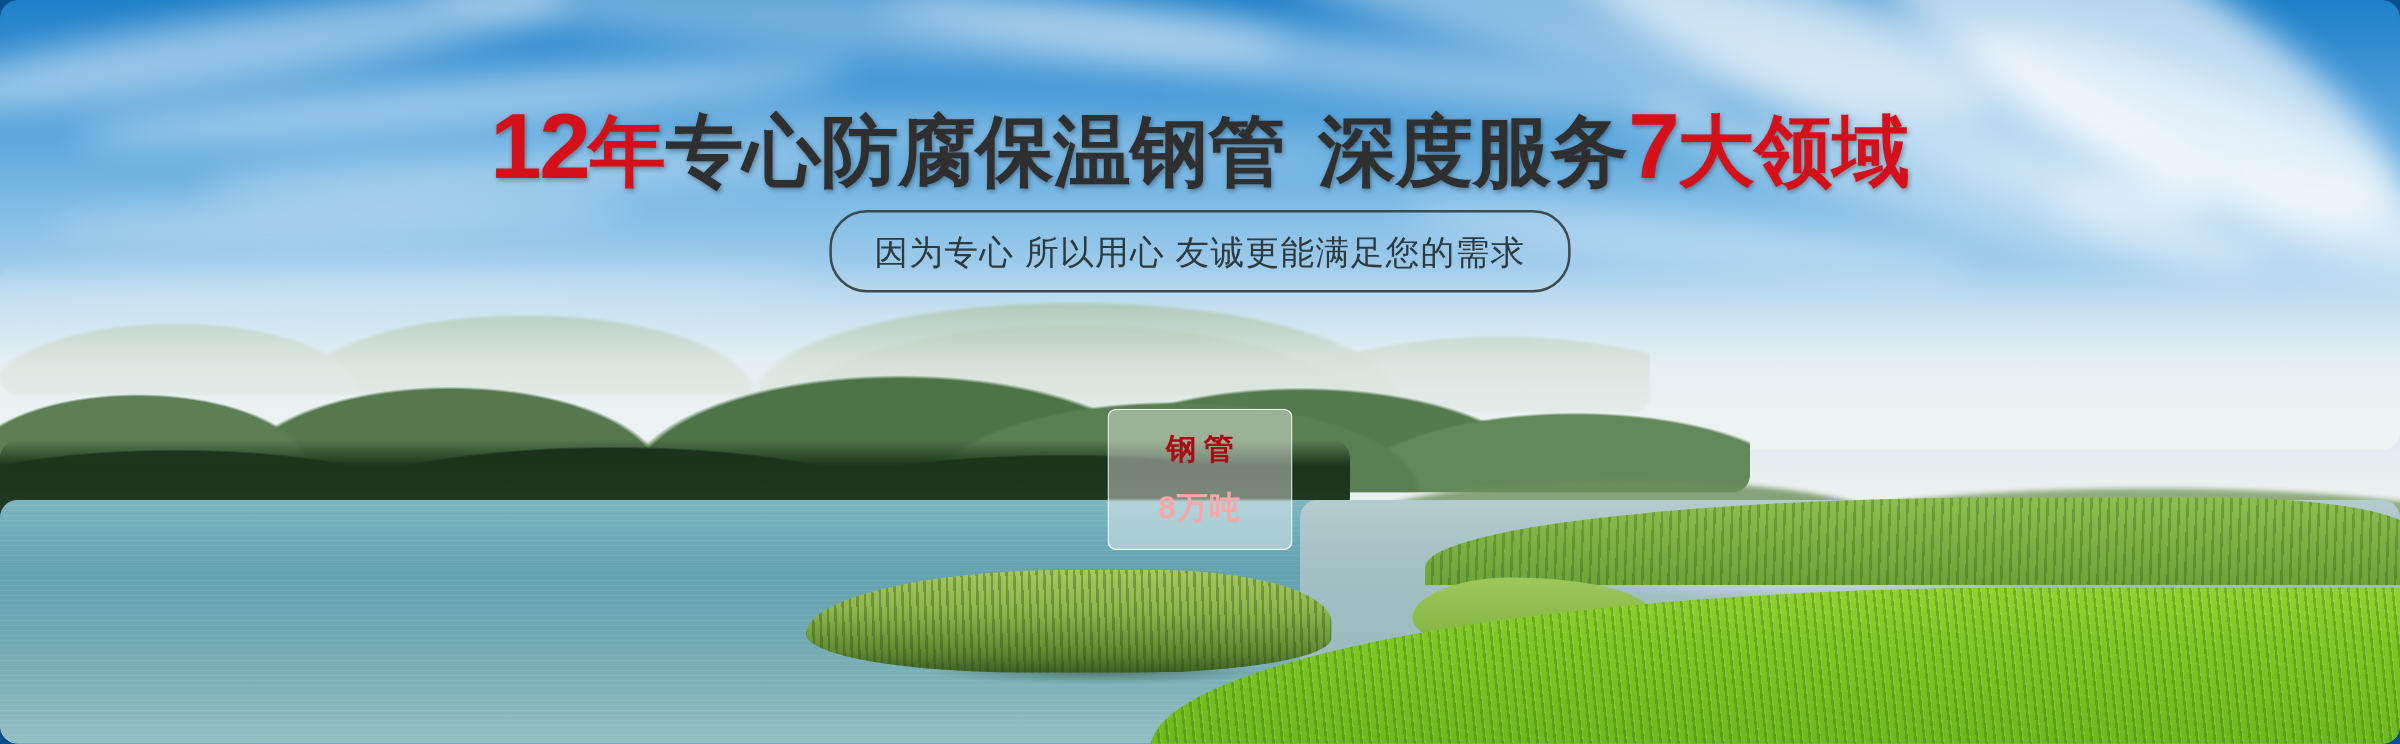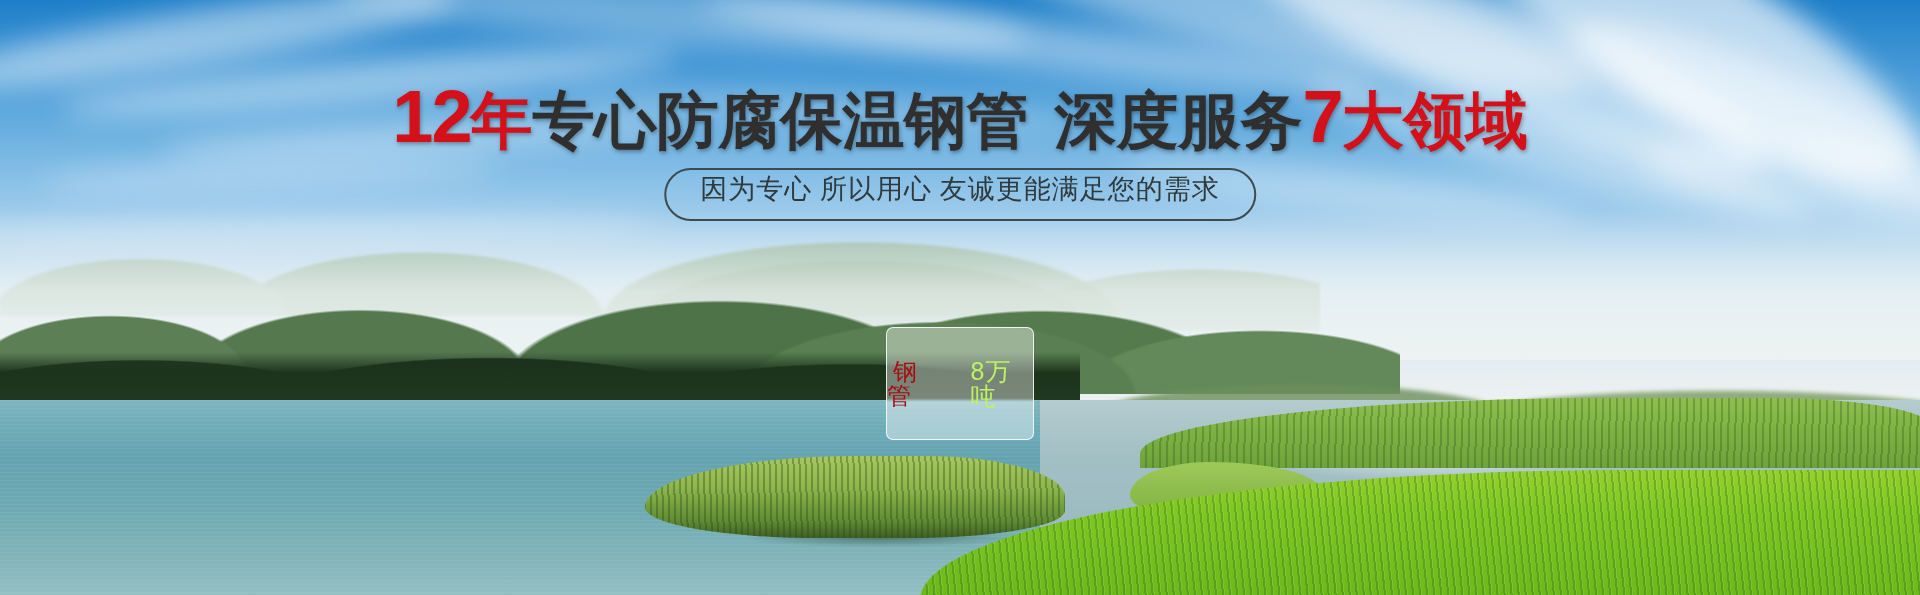--- a/index.html
+++ b/index.html
@@ -1,16 +1,16 @@
 <!DOCTYPE html>
 <html><head>
 <meta charset="utf-8">
 <title>Banner</title>
 <style>
-  * { margin:0; padding:0; box-sizing:border-box; }
+  * { margin:0; padding:0; box-sizing:border-box;border-radius:14px; }
   html,body { width:1920px; height:595px; overflow:hidden; }
   body {
     font-family:"Liberation Sans","DejaVu Sans",sans-serif;
     background:#0a4f8f;
   }
 
   .banner {
     position:relative;
     width:1920px;
     height:595px;
@@ -216,60 +216,61 @@
   .hl-red  { color:#d4111b; }
   .hl-num  { font-size:74px; letter-spacing:-2px; }
   .hl-gap  { display:inline-block; width:26px; }
 
   .subpill {
     position:absolute;
     top:168px; left:50%;
     transform:translateX(-50%);
     border:2px solid #3c4b4f;
     border-radius:30px;
-    padding:1px 34px 12px;
+    padding:14px 34px 12px;
     font-size:27px;
     color:#2e3a3d;
     letter-spacing:1px;
     white-space:nowrap;
     background:transparent;
-    font-family:Liberation Serif, serif;
   }
 
   
   .cards {
     position:absolute;
     top:327px; left:50%;
     transform:translateX(-50%);
     display:flex;
     gap:20px;
     z-index:25;
   }
   .card {
     width:148px;
     height:113px;
     border:1px solid rgba(255,255,255,0.85);
     border-radius:7px;
     background:rgba(255,255,255,0.40);
     display:flex;
+    flex-direction:column;
     align-items:center;
     justify-content:center;
     gap:22px;
     backdrop-filter:blur(1px);
+    font-weight:bold;
   }
   .card-title {
     font-size:24px;
     color:#a60d12;
     letter-spacing:6px;
     text-indent:6px;
     line-height:1;
   }
   .card-value {
     font-size:25px;
-    color:#bef264;
+    color:#fca5a5;
     line-height:1;
     letter-spacing:1px;
   }
   .card-value sup { font-size:15px; vertical-align:super; }
 </style>
 </head>
 <body>
 
 <div class="banner">
 

